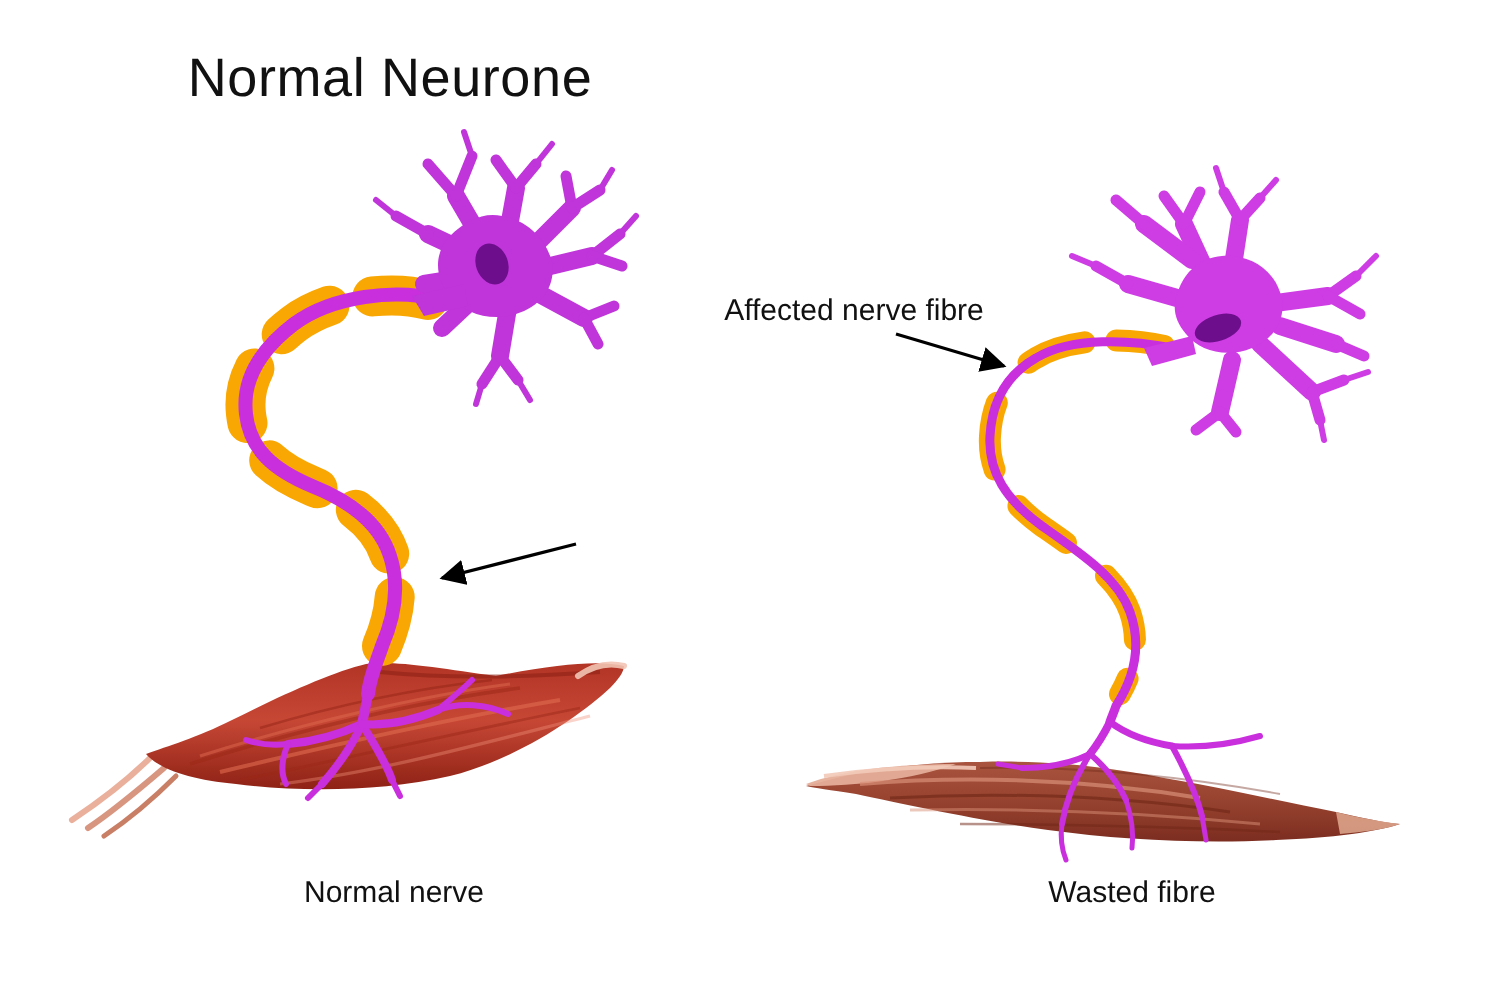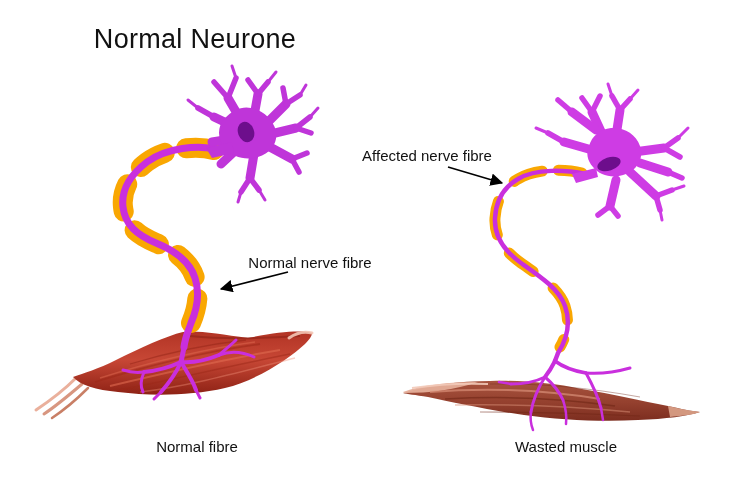--- a/index.html
+++ b/index.html
@@ -215,20 +215,19 @@
         <ellipse class="nucleus" cx="609" cy="164" rx="12" ry="6.5" transform="rotate(-18 609 164)"></ellipse>
       </g>
     </g>
 
     <path class="arrow" d="M448,167 L502,183" marker-end="url(#arrowhead)"></path>
   </svg>
 
   <div class="lbl title" style="left:195px;top:24px;">Normal Neurone</div>
 
 
-  <div class="lbl small" style="left:310px;top:254px;">Normal nerve fibre</div>
 
   <div class="lbl small" style="left:427px;top:147px;">Affected nerve fibre</div>
 
-  <div class="lbl small" style="left:197px;top:438px;">Normal fibre</div>
-
-  <div class="lbl small" style="left:566px;top:438px;">Wasted muscle</div>
+  <div class="lbl small" style="left:197px;top:438px;">Normal nerve</div>
+
+  <div class="lbl small" style="left:566px;top:438px;">Wasted fibre</div>
 </div>
 
 </body></html>

